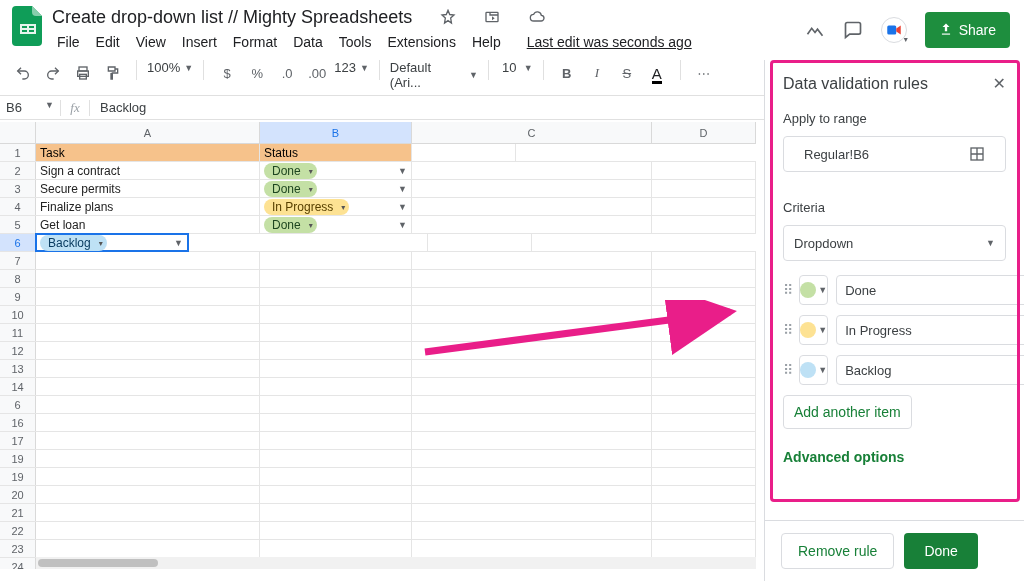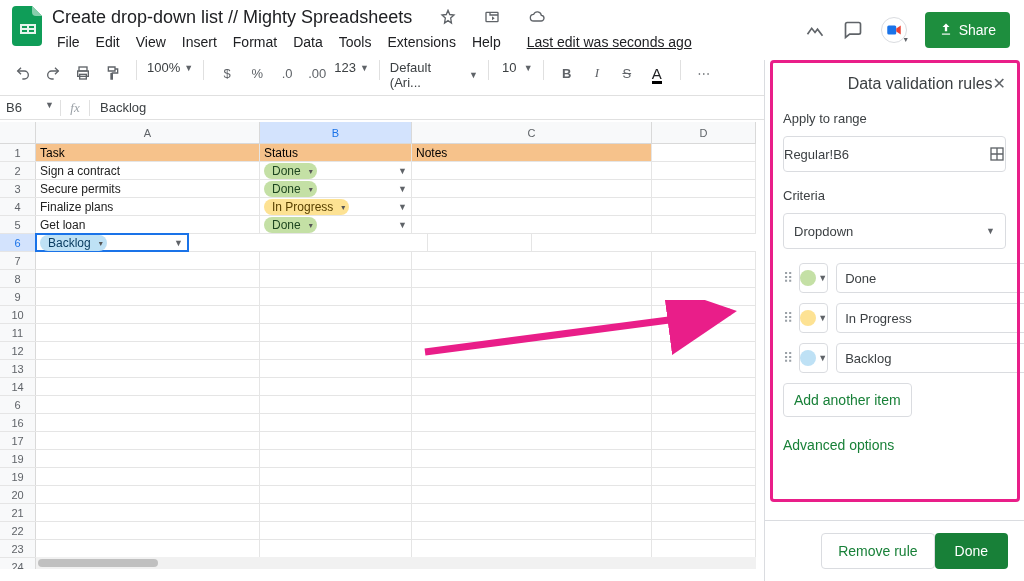--- a/index.html
+++ b/index.html
@@ -62,34 +62,34 @@
 .cell.dd .dd-caret{position:absolute;right:4px;font-size:9px;color:#5f6368}
 .row.active .cell.colB{outline:2px solid #1a73e8;outline-offset:-1px;z-index:2}
 
 .hscroll{position:absolute;left:36px;right:0;bottom:0;height:12px;background:#f1f1f1;display:flex;align-items:center}
 .hscroll .thumb{width:120px;height:8px;background:#c0c0c0;border-radius:4px;margin-left:2px}
 
 
 .sidepanel{position:absolute;top:60px;right:0;bottom:0;width:260px;background:#fff;border-left:1px solid #dadce0;display:flex;flex-direction:column}
 .highlight{border:3px solid #e91e89;border-radius:4px;position:absolute;top:60px;right:4px;width:250px;height:442px;pointer-events:none;z-index:10}
 .sp-inner{padding:14px 18px 0 18px;flex:1;overflow:auto}
-.sp-title{font-size:16px;color:#3c4043;font-weight:400;display:flex;align-items:center;justify-content:flex-end;margin-bottom:18px}
+.sp-title{font-size:16px;color:#3c4043;font-weight:400;display:flex;align-items:center;justify-content:space-between;margin-bottom:18px}
 .sp-label{font-size:13px;font-weight:500;color:#3c4043;margin-bottom:10px}
-.sp-input{display:flex;align-items:center;border:1px solid #dadce0;border-radius:4px;height:36px;padding:0 0;font-size:13px;color:#3c4043;margin-bottom:16px;justify-content:space-between}
+.sp-input{display:flex;align-items:center;border:1px solid #dadce0;border-radius:4px;height:36px;padding:0 20px;font-size:13px;color:#3c4043;margin-bottom:28px;justify-content:space-between}
 .sp-select{display:flex;align-items:center;justify-content:space-between;border:1px solid #dadce0;border-radius:4px;height:36px;padding:0 10px;font-size:13px;color:#3c4043;margin-bottom:14px;cursor:pointer}
 .opt-row{display:flex;align-items:center;gap:8px;margin-bottom:10px}
 .drag{color:#9aa0a6;cursor:grab;font-size:14px;letter-spacing:-2px}
 .color-chip{width:40px;height:30px;border:1px solid #dadce0;border-radius:4px;display:flex;align-items:center;justify-content:center;gap:2px;cursor:pointer}
 .color-chip .sw{width:16px;height:16px;border-radius:50%}
 .sw.g{background:#c4e0a5}.sw.y{background:#fde293}.sw.b{background:#bee1f5}
 .color-chip .cv{font-size:9px;color:#5f6368}
 .opt-input{flex:1;height:30px;border:1px solid #dadce0;border-radius:4px;padding:0 8px;font-size:13px;color:#3c4043}
 .link-btn{color:#188038;font-size:14px;font-weight:500;cursor:pointer;padding:8px 10px;border:1px solid #dadce0;border-radius:4px;display:inline-block;margin-bottom:16px}
-.adv{color:#188038;font-size:14px;font-weight:400;cursor:pointer;padding:4px 0}
-.sp-footer{border-top:1px solid #dadce0;padding:12px 16px;display:flex;justify-content:flex-end}
+.adv{color:#188038;font-size:14px;font-weight:700;cursor:pointer;padding:4px 0}
+.sp-footer{border-top:1px solid #dadce0;padding:12px 16px;display:flex;gap:10px;}
 .btn-outline{border:1px solid #dadce0;background:#fff;color:#188038;border-radius:4px;height:36px;padding:0 16px;font-size:14px;font-weight:500;cursor:pointer}
 .btn-primary{background:#188038;color:#fff;border:none;border-radius:4px;height:36px;padding:0 20px;font-size:14px;font-weight:500;cursor:pointer}
 
 
 .arrow{position:absolute;top:300px;left:420px;width:330px;height:60px;pointer-events:none;z-index:9}
 </style>
 </head>
 <body>
 
 <div class="titlebar">
@@ -238,21 +238,20 @@
     <div class="ch colA">A</div>
     <div class="ch colB sel">B</div>
     <div class="ch colC">C</div>
     <div class="ch colD">D</div>
   </div>
   <div class="rows" id="rows">
       <div class="row">
         <div class="rh">1</div>
 <div class="cell colA hdr">Task</div>
 <div class="cell colB hdr">Status</div>
-<div class="cell colC hdr">Notes</div>
 <div class="cell colD"></div>
       </div>
       <div class="row">
         <div class="rh">2</div>
   <div class="cell colA">Sign a contract</div>
   <div class="cell colB dd">
           <span class="chip done">Done</span>
           <span class="dd-caret">▼</span>
         </div>
   <div class="cell colC"></div>

